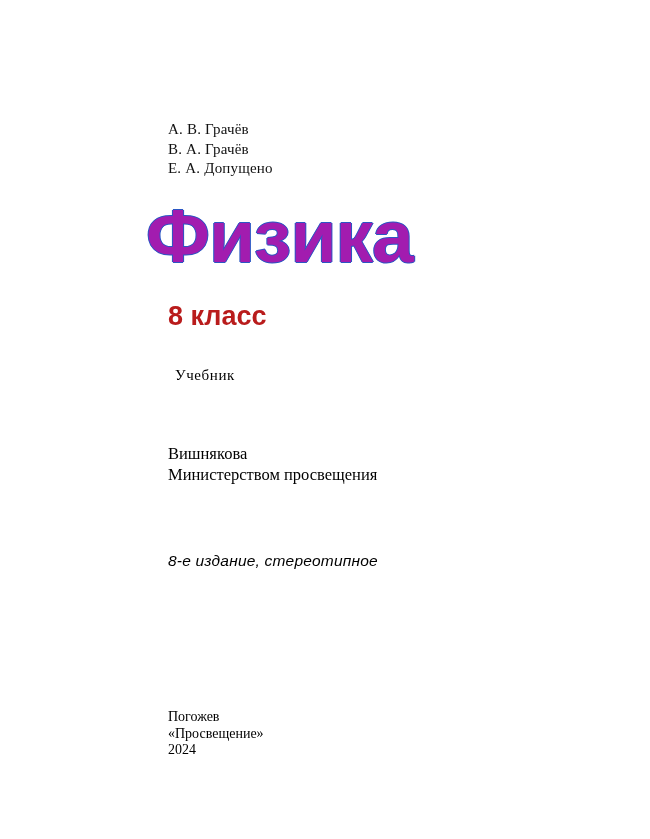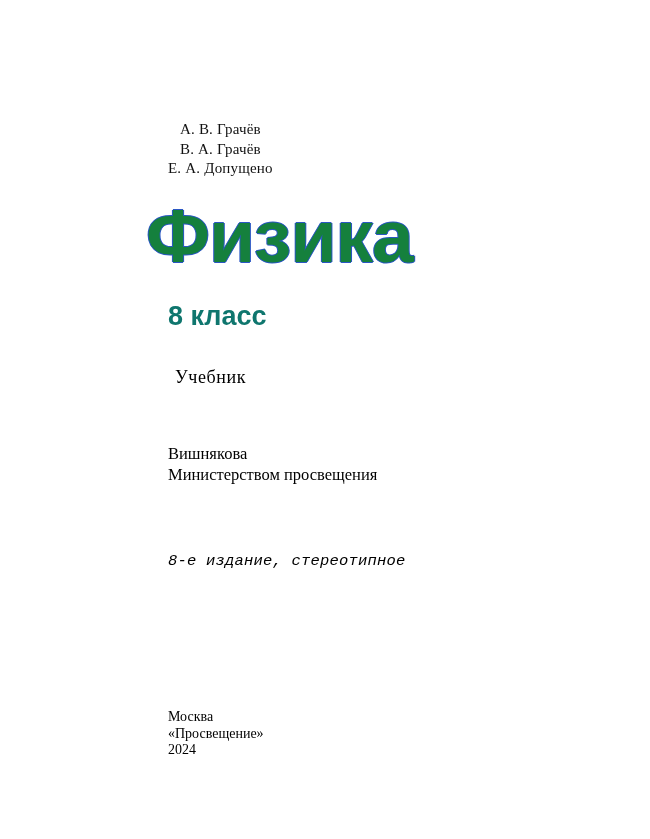--- a/index.html
+++ b/index.html
@@ -23,21 +23,21 @@
   .authors {
     position: absolute;
     left: 168px;
     top: 120px;
     font-family: "Liberation Serif", serif;
     font-size: 15px;
     line-height: 19.5px;
     letter-spacing: 0.2px;
     color: #111111;
   }
-  .authors div { white-space: nowrap; text-align: center; }
+  .authors div { white-space: nowrap; }
 
   .title {
     position: absolute;
     left: 146px;
     top: 196px;
     font-family: "Liberation Sans", sans-serif;
     font-size: 75px;
     font-weight: bold;
     color: #2b57c4;
     letter-spacing: -1px;
@@ -50,48 +50,48 @@
        0 -1px 0 #2b57c4;
   }
 
   .grade {
     position: absolute;
     left: 168px;
     top: 301px;
     font-family: "Liberation Sans", sans-serif;
     font-size: 27px;
     font-weight: bold;
-    color: #0f766e;
+    color: #b91c1c;
     letter-spacing: 0px;
   }
 
   .booktype {
     position: absolute;
     left: 175px;
     top: 367px;
     font-family: "Liberation Serif", serif;
-    font-size: 18px;
+    font-size: 15px;
     letter-spacing: 0.6px;
   }
 
   .approval {
     position: absolute;
     left: 168px;
     top: 443px;
     font-family: "Liberation Serif", serif;
     font-size: 16.5px;
     line-height: 21px;
   }
   .approval div { white-space: nowrap; }
 
   .edition {
     position: absolute;
     left: 168px;
     top: 552px;
-    font-family: Liberation Mono, monospace;
+    font-family: Liberation Sans, sans-serif;
     font-style: italic;
     font-size: 15.5px;
     letter-spacing: 0.2px;
   }
 
   .imprint {
     position: absolute;
     left: 168px;
     top: 709px;
     font-family: "Liberation Serif", serif;
@@ -104,32 +104,32 @@
 <body>
 
 <div class="page">
 
   <div class="authors">
     <div>А. В. Грачёв</div>
     <div>В. А. Грачёв</div>
     <div>Е. А. Допущено</div>
   </div>
 
-  <div class="title" style="color: #15803d; text-shadow: rgb(43, 87, 196) 1px 0px 0px, rgb(43, 87, 196) -1px 0px 0px, rgb(43, 87, 196) 0px 1px 0px, rgb(43, 87, 196) 0px -1px 0px;">Физика</div>
+  <div class="title" style="color: #a21caf; text-shadow: rgb(43, 87, 196) 1px 0px 0px, rgb(43, 87, 196) -1px 0px 0px, rgb(43, 87, 196) 0px 1px 0px, rgb(43, 87, 196) 0px -1px 0px;">Физика</div>
 
   <div class="grade">8 класс</div>
 
   <div class="booktype">Учебник</div>
 
   <div class="approval">
     <div>Вишнякова</div>
     <div>Министерством просвещения</div>
   </div>
 
   <div class="edition">8-е издание, стереотипное</div>
 
   <div class="imprint">
-    <div>Москва</div>
+    <div>Погожев</div>
     <div>«Просвещение»</div>
     <div>2024</div>
   </div>
 
 </div>
 
 </body></html>

